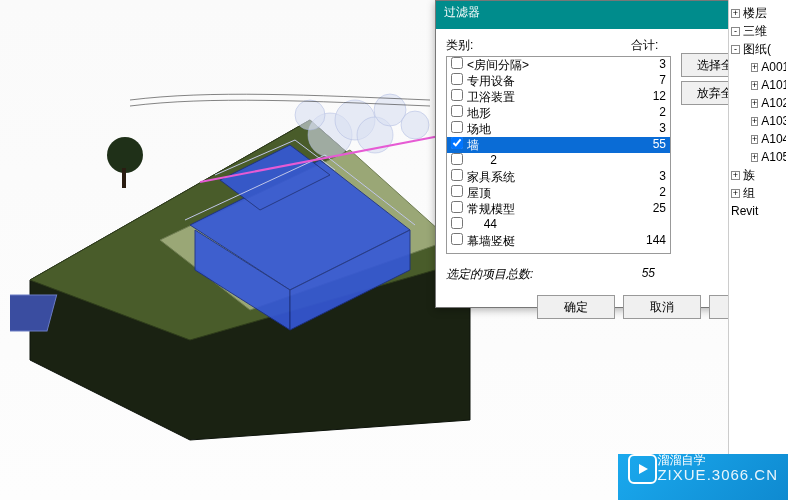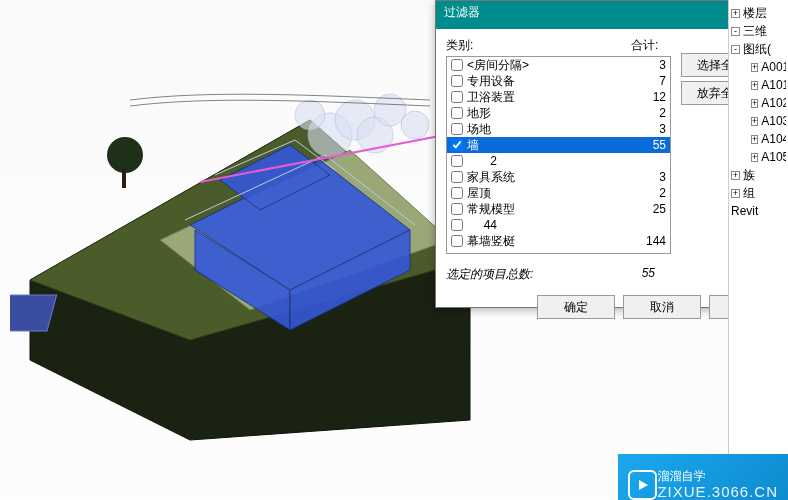--- a/index.html
+++ b/index.html
@@ -28,21 +28,21 @@
 .titlebar .title { flex: 1; }
 .titlebar .close { width: 18px; height: 18px; display: flex; align-items: center; justify-content: center; cursor: pointer; }
 .dialog-body { padding: 8px 10px; display: flex; gap: 10px; }
 .left-col { flex: 1; }
 .header-row { display: flex; gap: 39px; }
 .header-row .lab { flex: 1; }
 .header-row .tot { width: 40px; padding-right: 10px; }
 .list {
   border: 1px solid #999; height: 198px; overflow-y: scroll; background: #fff; margin-top: 2px;
 }
-.row { display: flex; align-items: center; height: 16px; padding: 0 4px; }
+.row { display: flex; align-items: flex-start; height: 16px; padding: 0 4px; }
 .row input[type=checkbox]{ width: 12px; height: 12px; margin-right: 4px; }
 .row .name { flex: 1; white-space: nowrap; overflow: hidden; }
 .row .cnt { width: 30px; text-align: right; }
 .row.sel { background: #0a6cd6; color: #fff; }
 .total-line { display: flex; margin-top: 12px; font-style: italic; }
 .total-line .lab { flex: 1; }
 .total-line .val { width: 60px; text-align: right; padding-right: 16px; }
 .right-col { width: 96px; display: flex; flex-direction: column; gap: 4px; padding-top: 16px; }
 .btn {
   height: 24px; border: 1px solid #999; background: #f0f0f0;
@@ -60,21 +60,21 @@
 .tree-item .exp { width: 9px; height: 9px; border: 1px solid #888; display: inline-flex; align-items: center; justify-content: center; font-size: 9px; line-height: 1; }
 .tree-item.indent2 { padding-left: 20px; }
 
 
 .callout { position: absolute; pointer-events: none; }
 
 
 .watermark {
   position: absolute; right: 0; bottom: 0; width: 170px; height: 46px;
   background: linear-gradient(135deg,#1aa9ee,#0f8ad0);
-  color: #fff; display: flex; align-items: flex-end; padding: 0 10px; gap: 0;
+  color: #fff; display: flex; align-items: flex-start; padding: 0 10px; gap: 0;
   font-size: 16px; font-weight: 500;
 }
 .watermark .play { width: 30px; height: 30px; border: 2px solid #fff; border-radius: 6px; display: flex; align-items: center; justify-content: center; }
 .watermark .play svg { fill: #fff; }
 .watermark .txt { display: flex; flex-direction: column; line-height: 1.1; }
 .watermark .sub { font-size: 15px; letter-spacing: 1px; opacity: .9; }
 
 
 .list::-webkit-scrollbar { width: 14px; }
 .list::-webkit-scrollbar-track { background: #f0f0f0; }

